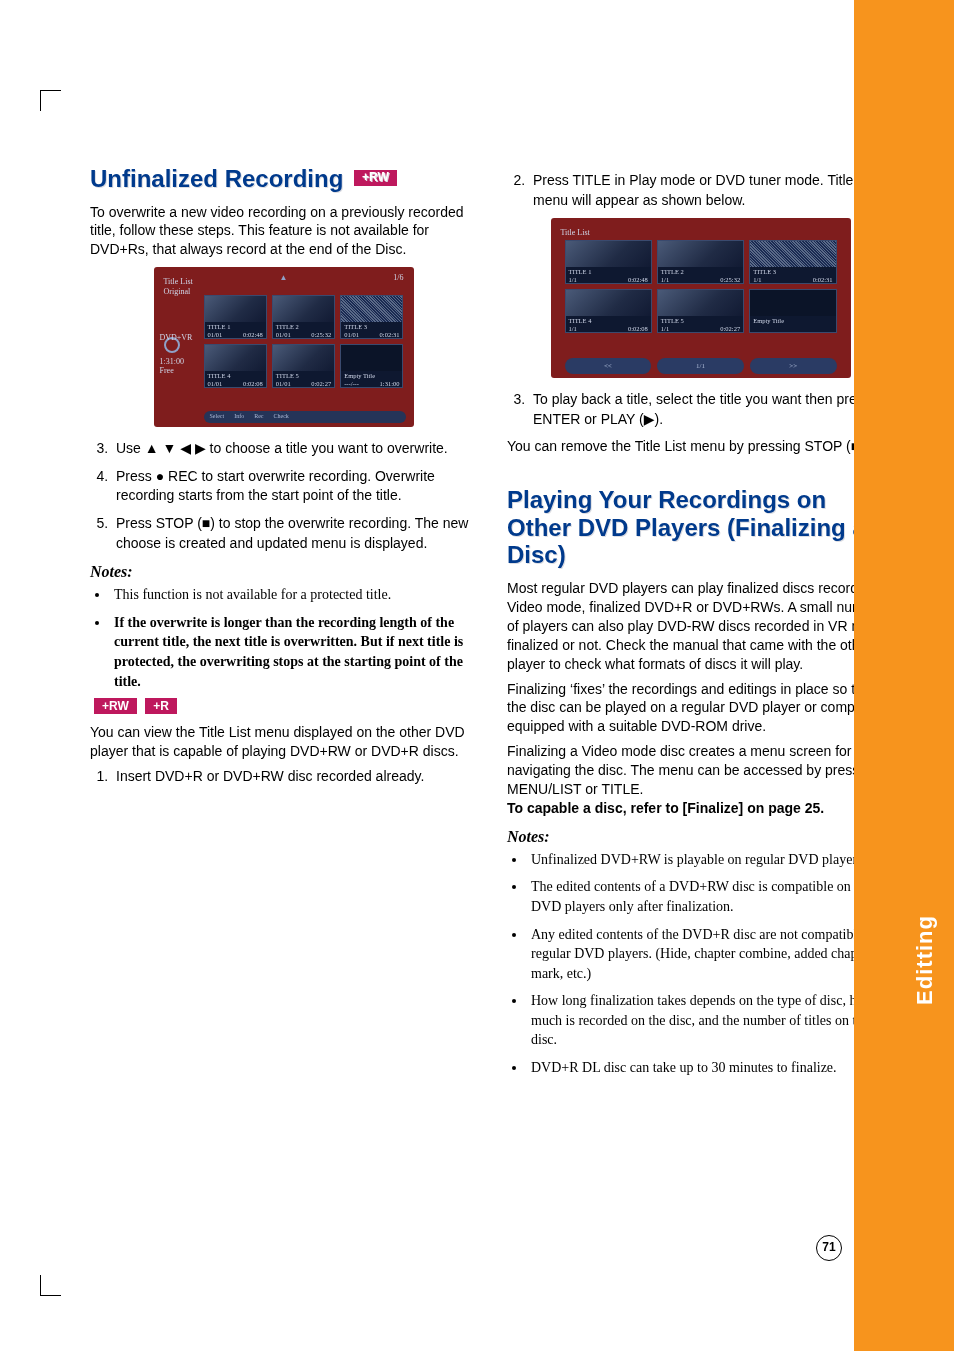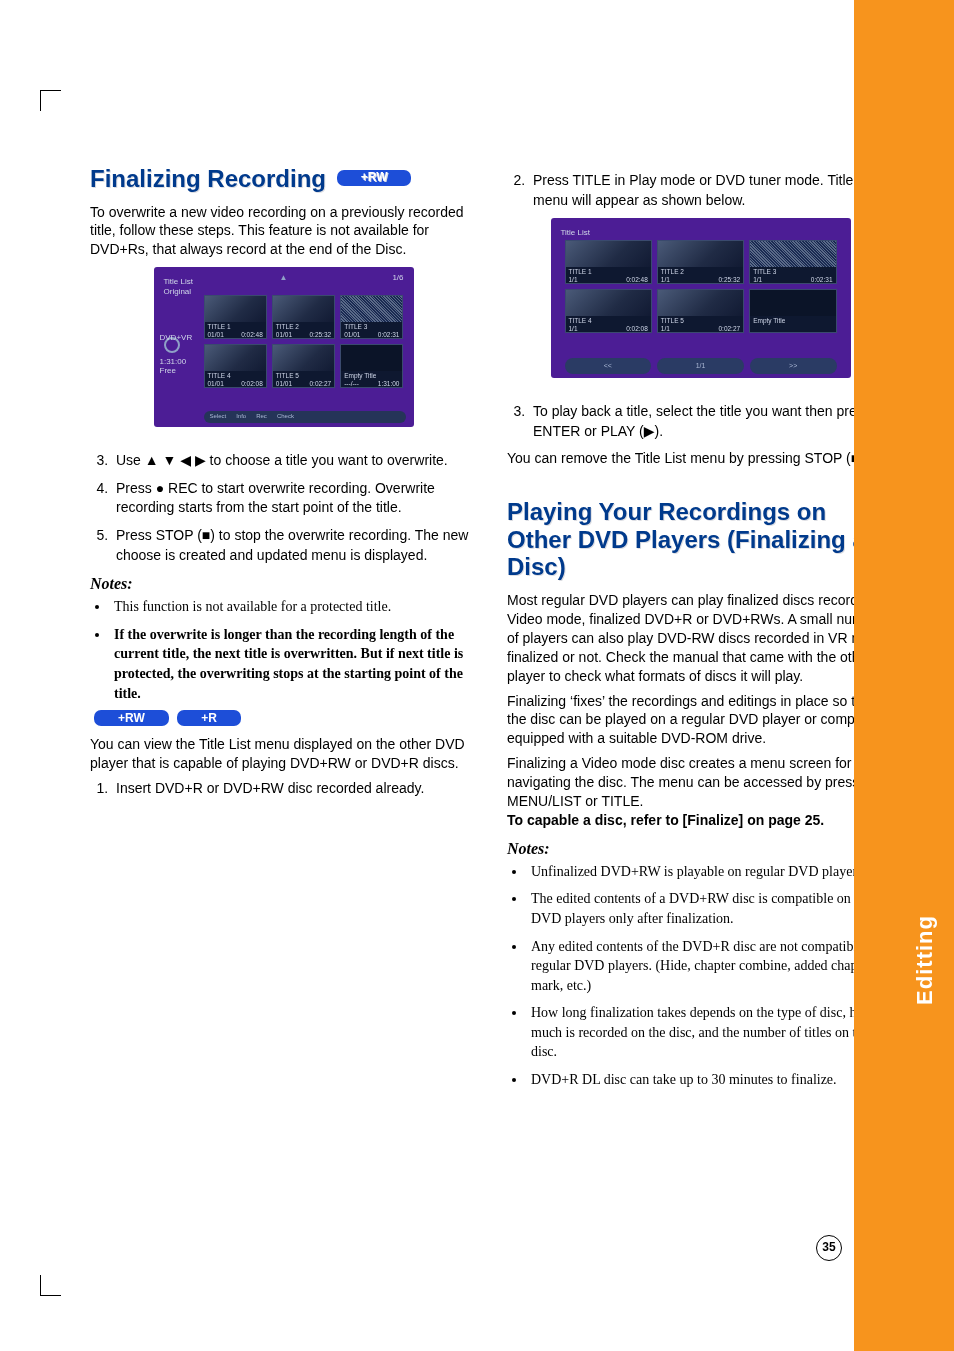--- a/index.html
+++ b/index.html
@@ -62,55 +62,55 @@
     font-size: 24px;
     font-weight: bold;
     color: #003a8c;
     text-shadow: 1px 1px 0 #dcdde2;
     margin: 0 0 10px 0;
     line-height: 1.15;
   }
   h2.sect.sp { margin-top: 70px; }
   .badge {
     display: inline-block;
-    background: #1d4ed8;
+    background: #be185d;
     color: #fff;
     font-size: 12px;
     font-weight: bold;
-    padding: 1px 24px;
+    padding: 1px 8px;
     vertical-align: middle;
     position: relative;
     top: -3px;
     margin-left: 4px;
-    border-radius: 7px;
   }
   .badge-row { margin-top: 4px; margin-bottom: 4px; }
 
   p { font-size: 14px; line-height: 1.35; margin: 6px 0; }
   ol { font-size: 14px; line-height: 1.4; padding-left: 22px; margin: 6px 0; }
   ol li { margin-bottom: 8px; padding-left: 4px;}
   ul.notes-list { font-size: 14px; line-height: 1.4; padding-left: 20px; margin: 4px 0; font-family: Liberation Serif, serif; }
   ul.notes-list li { margin-bottom: 8px; padding-left: 4px;}
 
   .notes-h, .tip-h {
     font-family: Georgia, 'Times New Roman', serif;
     font-style: italic;
     font-weight: bold;
     font-size: 16px;
     margin: 10px 0 2px 0;
   }
   .bold { font-weight: bold; }
 
   
   .osd {
-    background: #4c1d95;
+    background: #7f1d1d;
     border-radius: 3px;
-    margin: 8px auto 24px auto;
+    margin: 8px auto 12px auto;
     position: relative;
     box-sizing: border-box;
+    font-family: Liberation Serif, serif;
   }
   .osd1 { width: 260px; height: 160px; padding: 10px 10px 18px 50px;}
   .osd2 { width: 300px; height: 160px; padding: 10px 14px 22px 14px;}
   .osd .label-tl {
     position: absolute; top: 10px; left: 10px; color: #cfd6e8; font-size: 8px; line-height: 1.2;
   }
   .osd .label-side {
     position: absolute; top: 66px; left: 6px; color: #cfd6e8; font-size: 8px; line-height: 1.2; width: 42px;
   }
   .osd .top-ind { position: absolute; top: 6px; left: 0; right: 0; text-align: center; color: #8fa0c7; font-size: 8px;}
@@ -140,28 +140,28 @@
 <body>
 
 <div class="page">
   <div class="crop-tl"></div>
   <div class="crop-bl"></div>
   <div class="crop-tr"></div>
 
   <div class="sidebar">
     <div class="sidebar-label">Editting</div>
   </div>
-  <div class="pagenum">35</div>
+  <div class="pagenum">71</div>
 
   <div class="columns">
 
     <div class="col">
 
       <h2 class="sect">
-        <span>Finalizing Recording</span>
+        <span>Unfinalized Recording</span>
         <span class="badge">+RW</span>
       </h2>
 
       <p>To overwrite a new video recording on a previously recorded title, follow these steps. This feature is not available for DVD+Rs, that always record at the end of the Disc.</p>
 
 
       <div class="osd osd1">
         <div class="label-tl" style="white-space:pre-line;">Title List
 Original</div>
         <div class="top-ind">▲</div>

